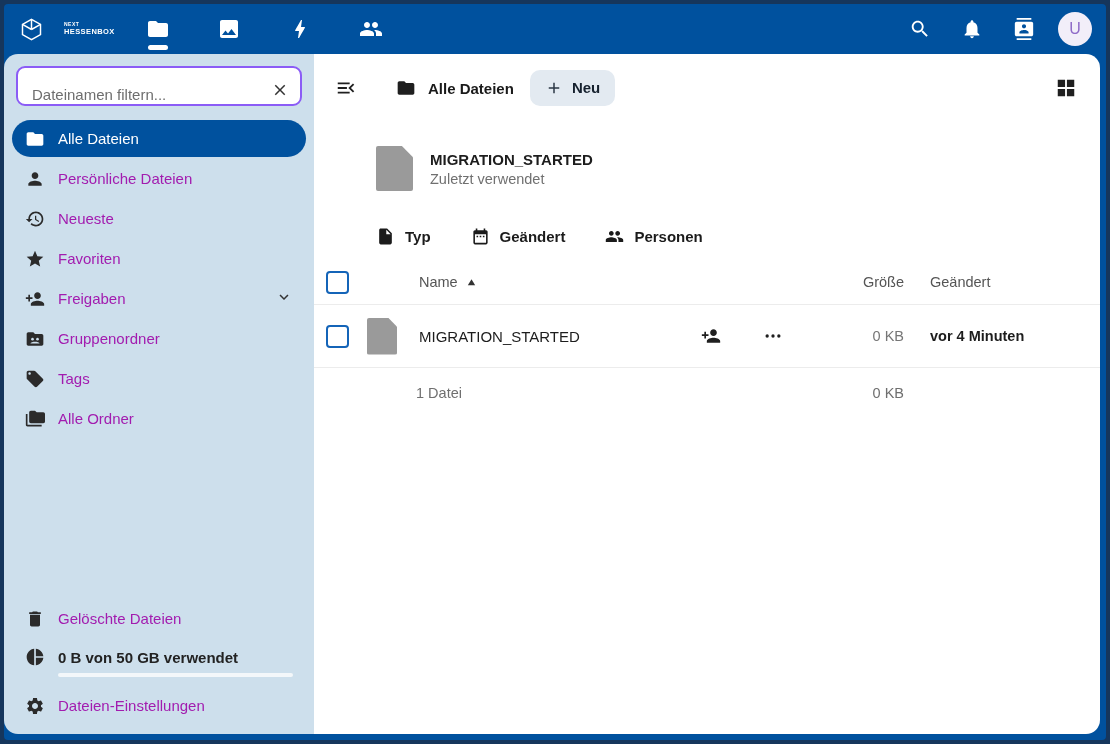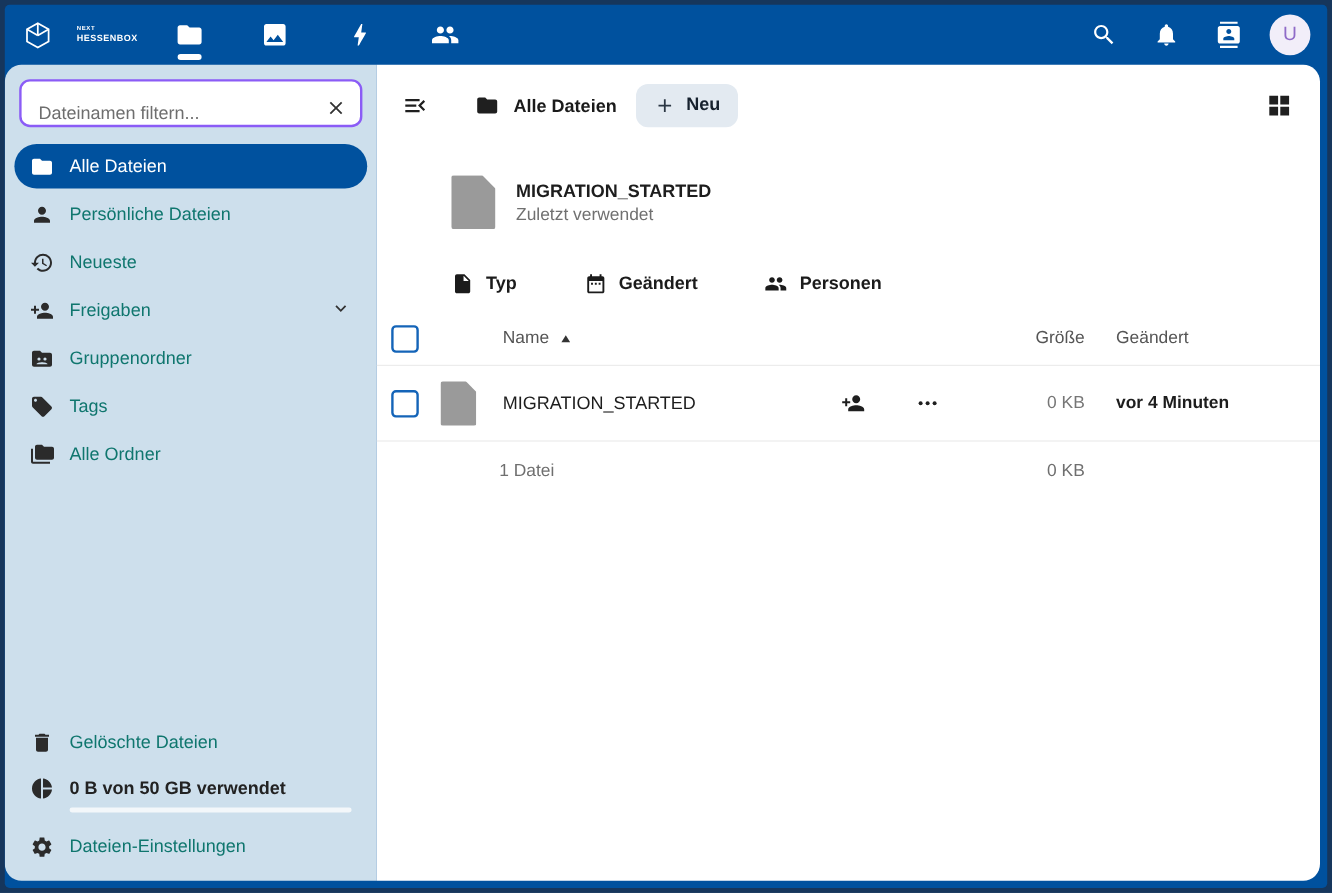--- a/index.html
+++ b/index.html
@@ -37,21 +37,21 @@
   .filterbox { display:flex; align-items:flex-end; background:#fff; border:2px solid #8b5cf6;
     border-radius:9px; height:36px; margin:2px 4px 14px 4px; padding:0 6px 0 12px; }
   .filterbox input { border:none; outline:none; flex:1; font-size:15px; color:#333;
     font-family:"Liberation Sans", sans-serif; background:transparent; }
   .filterbox input::placeholder { color:#6e6e6e; }
   .filter-clear { width:28px; height:28px; display:flex; align-items:center; justify-content:center; cursor:pointer; }
   .filter-clear svg { width:18px; height:18px; fill:#333; }
 
   .nav { display:flex; flex-direction:column; gap:3px; }
   .nav-item { display:flex; align-items:center; gap:13px; height:37px; padding:0 13px;
-    border-radius:19px; color:#0f766e; font-size:15px; cursor:pointer; }
+    border-radius:19px; color:#a21caf; font-size:15px; cursor:pointer; }
   .nav-item svg { width:20px; height:20px; fill:#2b2b2b; flex:0 0 auto; }
   .nav-item.active { background:#00519e; color:#fff; }
   .nav-item.active svg { fill:#fff; }
   .nav-item .chev { margin-left:auto; }
   .nav-item .chev svg { width:18px; height:18px; fill:#333; }
   .sidebar-spacer { flex:1; }
   .quota-item { display:flex; flex-direction:column; padding:0 13px; height:44px;
     justify-content:center; cursor:pointer; }
   .quota-row { display:flex; align-items:center; gap:13px; color:#222; font-size:15px;font-weight:bold; }
   .quota-row svg { width:20px; height:20px; fill:#2b2b2b; }
@@ -74,21 +74,21 @@
   
   .recent { display:flex; align-items:center; gap:17px; margin:34px 0 0 62px; cursor:pointer; }
   .doc-icon { background:#9a9a9a; border-radius:2px;
     clip-path:polygon(0 0, 70% 0, 100% 25%, 100% 100%, 0 100%); }
   .doc-icon.lg { width:37px; height:45px; }
   .doc-icon.sm { width:30px; height:37px; }
   .recent-title { font-size:15px; font-weight:bold; color:#1d1d1d; }
   .recent-sub { font-size:14.5px; color:#707070; margin-top:3px; }
 
   
-  .chips { display:flex; align-items:center; gap:56px; margin:36px 0 0 62px; }
+  .chips { display:flex; align-items:center; gap:40px; margin:36px 0 0 62px; }
   .chip { display:flex; align-items:center; gap:10px; font-size:15px; font-weight:bold;
     color:#1b1b1b; cursor:pointer; }
   .chip svg { width:19px; height:19px; fill:#1b1b1b; }
 
   
   .filetable { margin-top:14px; }
   .t-row { display:flex; align-items:center; padding:0 30px 0 12px; }
   .t-head { height:44px; border-bottom:1px solid #ececec; color:#555; font-size:14.5px; }
   .t-file { height:62px; border-bottom:1px solid #ececec; cursor:pointer; }
   .checkbox { width:19px; height:19px; border:2px solid #1464b8; border-radius:4px;
@@ -195,20 +195,26 @@
           <span>Persönliche Dateien</span>
         </div>
         <div class="nav-item">
           <svg viewBox="0 0 24 24">
               <path d="M13 3c-4.97 0-9 4.03-9 9H1l3.89 3.89.07.14L9 12H6c0-3.87 3.13-7 7-7s7 3.13 7 7-3.13 7-7 7c-1.93 0-3.68-.79-4.94-2.06l-1.42 1.42C8.27 19.99 10.51 21 13 21c4.97 0 9-4.03 9-9s-4.03-9-9-9zm-1 5v5l4.28 2.54.72-1.21-3.5-2.08V8H12z"></path>
             </svg>
           <span>Neueste</span>
         </div>
         <div class="nav-item">
           <svg viewBox="0 0 24 24">
+              <path d="M12 17.27L18.18 21l-1.64-7.03L22 9.24l-7.19-.61L12 2 9.19 8.63 2 9.24l5.46 4.73L5.82 21z"></path>
+            </svg>
+          <span>Favoriten</span>
+        </div>
+        <div class="nav-item">
+          <svg viewBox="0 0 24 24">
               <path d="M15 12c2.21 0 4-1.79 4-4s-1.79-4-4-4-4 1.79-4 4 1.79 4 4 4zm-9-2V7H4v3H1v2h3v3h2v-3h3v-2H6zm9 4c-2.67 0-8 1.34-8 4v2h16v-2c0-2.66-5.33-4-8-4z"></path>
             </svg>
           <span>Freigaben</span>
           <span class="chev">
             <svg viewBox="0 0 24 24">
                 <path d="M7.41 8.59L12 13.17l4.59-4.58L18 10l-6 6-6-6 1.41-1.41z"></path>
               </svg>
           </span>
         </div>
         <div class="nav-item">

